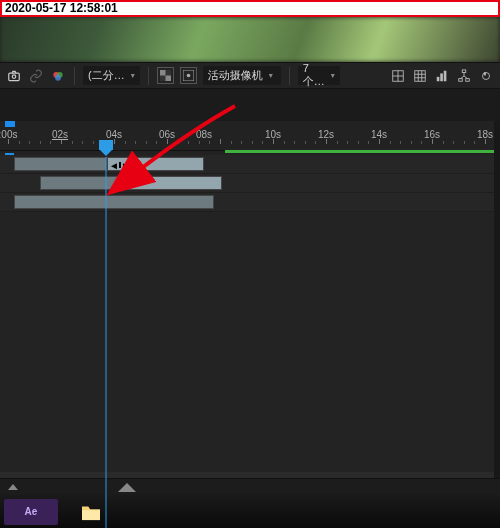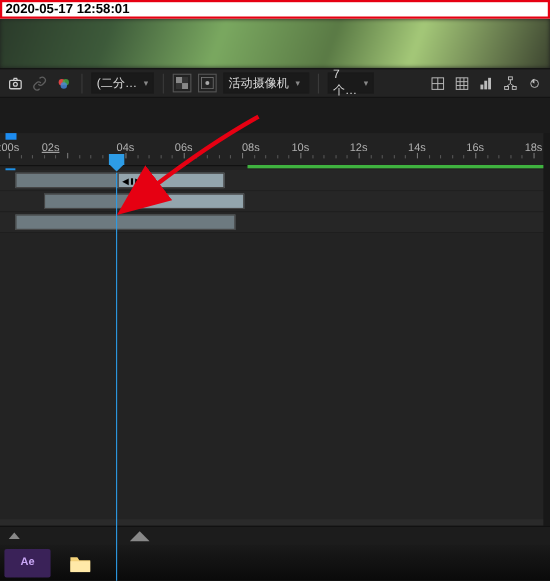--- a/index.html
+++ b/index.html
@@ -119,21 +119,21 @@
     }
     .zoom-tri.small { border-width: 0 5px 6px 5px; border-color: transparent transparent #888 transparent; }
     .zoom-tri.big { border-width: 0 9px 9px 9px; border-color: transparent transparent #888 transparent; margin-left: 100px; }
 
     .taskbar {
       position: absolute; left: 0; right: 0; bottom: 0; height: 33px;
       background: linear-gradient(#1a1a1a, #0a0a0a); display: flex; align-items: center;
       padding: 0 4px; gap: 6px;
     }
     .tb-item {
-      width: 42px; height: 26px; display: flex; align-items: center;
+      width: 54px; height: 26px; display: flex; align-items: center;
       justify-content: center; border-radius: 2px;
     }
     .tb-item.ae { background: #3a2258; }
     .tb-item.ae span { font-size: 10px; color: #c9a7f5; font-weight: bold; }
     .tb-item.folder svg { width: 22px; height: 18px; }
 
     .scrollbar-v {
       position: absolute; right: 0; top: 121px; bottom: 50px; width: 6px;
       background: #181818;
     }
@@ -241,39 +241,39 @@
   <div class="ruler-wrap">
     <div class="blue-marker-top"></div>
     <div class="ruler" id="ruler">
         <div class="tick" style="left: 0px;"></div>
         <div class="tick-label" style="left: 0px;">:00s</div>
         <div class="tick minor" style="left: 10.6px;"></div>
         <div class="tick minor" style="left: 21.2px;"></div>
         <div class="tick minor" style="left: 31.8px;"></div>
         <div class="tick minor" style="left: 42.4px;"></div>
         <div class="tick" style="left: 53px;"></div>
-        <div class="tick-label" style="left: 38px; text-decoration: underline;">02s</div>
+        <div class="tick-label" style="left: 52px; text-decoration: underline;">02s</div>
         <div class="tick minor" style="left: 63.6px;"></div>
         <div class="tick minor" style="left: 74.2px;"></div>
         <div class="tick minor" style="left: 84.8px;"></div>
         <div class="tick minor" style="left: 95.4px;"></div>
         <div class="tick" style="left: 106px;"></div>
         <div class="tick-label" style="left: 106px;">04s</div>
         <div class="tick minor" style="left: 116.6px;"></div>
         <div class="tick minor" style="left: 127.2px;"></div>
         <div class="tick minor" style="left: 137.8px;"></div>
         <div class="tick minor" style="left: 148.4px;"></div>
         <div class="tick" style="left: 159px;"></div>
         <div class="tick-label" style="left: 159px;">06s</div>
         <div class="tick minor" style="left: 169.6px;"></div>
         <div class="tick minor" style="left: 180.2px;"></div>
         <div class="tick minor" style="left: 190.8px;"></div>
         <div class="tick minor" style="left: 201.4px;"></div>
         <div class="tick" style="left: 212px;"></div>
-        <div class="tick-label" style="left: 220px;">08s</div>
+        <div class="tick-label" style="left: 196px;">08s</div>
         <div class="tick minor" style="left: 222.6px;"></div>
         <div class="tick minor" style="left: 233.2px;"></div>
         <div class="tick minor" style="left: 243.8px;"></div>
         <div class="tick minor" style="left: 254.4px;"></div>
         <div class="tick" style="left: 265px;"></div>
         <div class="tick-label" style="left: 265px;">10s</div>
         <div class="tick minor" style="left: 275.6px;"></div>
         <div class="tick minor" style="left: 286.2px;"></div>
         <div class="tick minor" style="left: 296.8px;"></div>
         <div class="tick minor" style="left: 307.4px;"></div>

